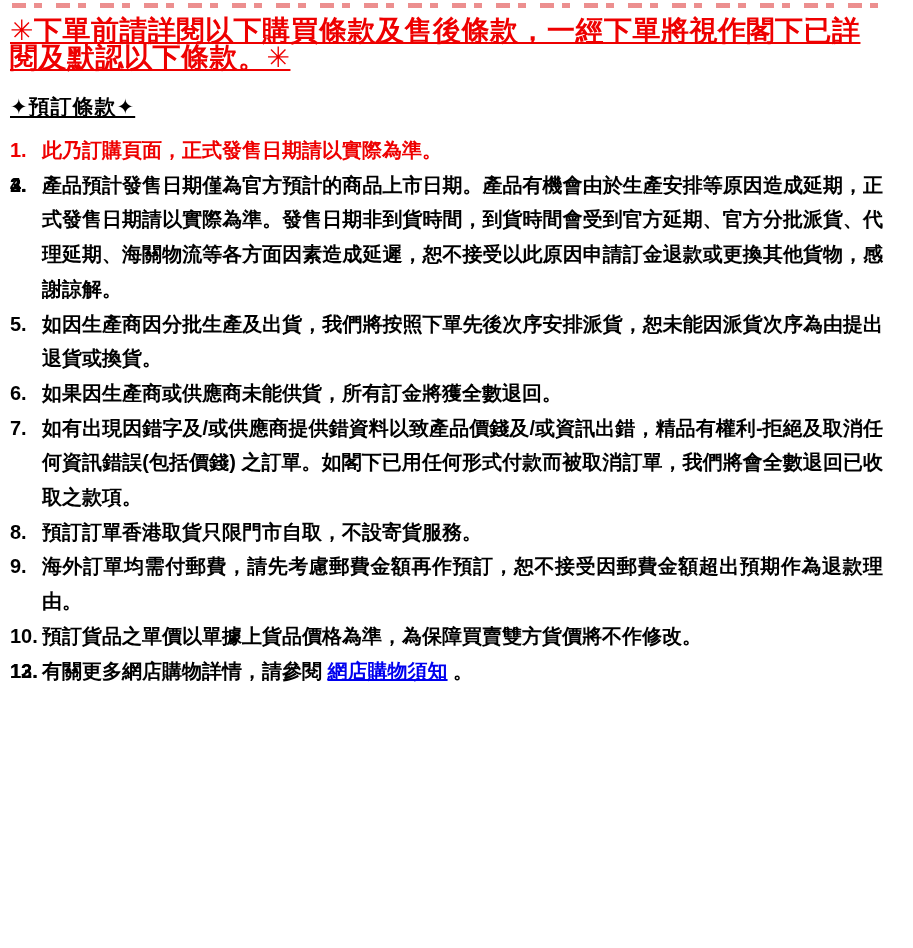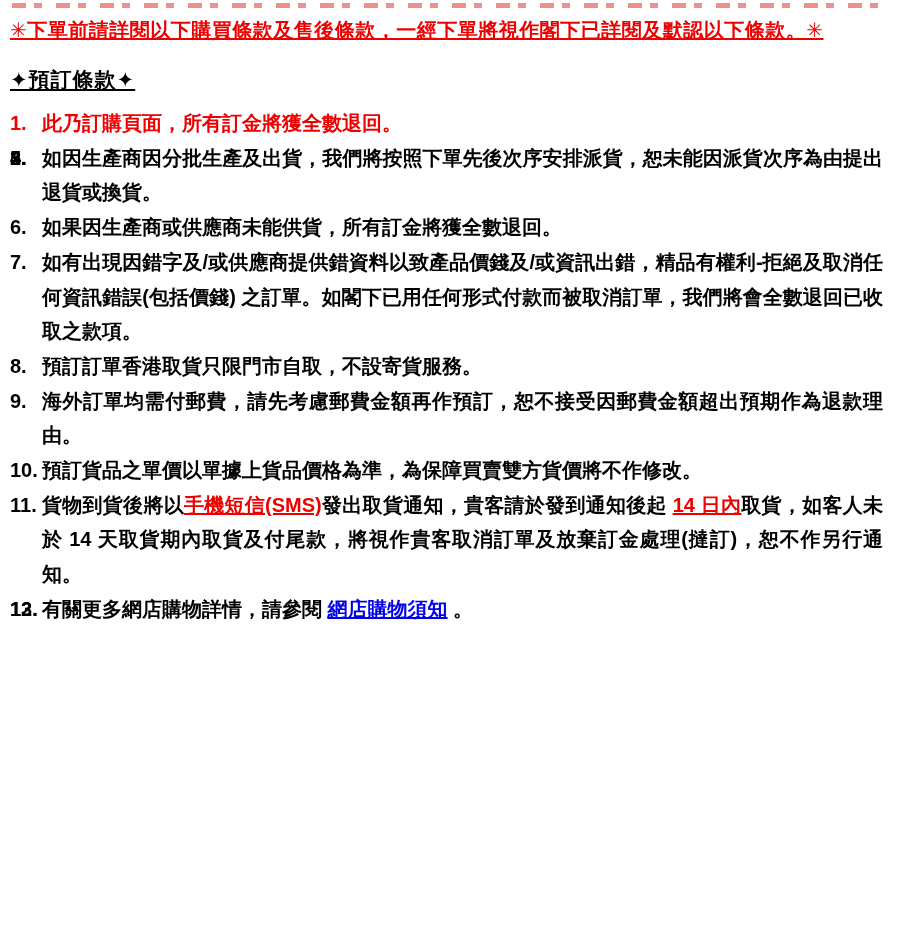--- a/index.html
+++ b/index.html
@@ -17,21 +17,21 @@
   }
   .page{box-sizing:border-box;width:913px;height:948px;padding:3px 30px 6px 10px;}
   .crop-strip{
     height:5px;margin:0 0 9px 2px;
     background:repeating-linear-gradient(90deg,
       #d33 0 14px, transparent 14px 22px,
       #d33 22px 30px, transparent 30px 44px);
     opacity:.55;
   }
   .banner{
-    margin:0;font-size:20px;line-height:27px;
+    margin:0;font-size:28px;line-height:27px;
     color:var(--red);
     text-decoration:underline;
     letter-spacing:.5px;
   }
   .section-heading{
     margin:23px 0 9px 0;font-size:21px;line-height:26px;
     color:var(--ink);text-decoration:underline;
     letter-spacing:1px;
   }
   ol.terms{
@@ -52,27 +52,26 @@
 <body>
 
 <div class="page">
   <div class="crop-strip"></div>
 
   <h1 class="banner">✳下單前請詳閱以下購買條款及售後條款，一經下單將視作閣下已詳閱及默認以下條款。✳</h1>
 
   <h2 class="section-heading">✦預訂條款✦</h2>
 
   <ol class="terms">
-      <li><span class="num seg-red">1.</span><span class="seg-red">此乃訂購頁面，所有訂金將獲全數退回。</span></li>
+      <li><span class="num seg-red">1.</span><span class="seg-red">此乃訂購頁面，正式發售日期請以實際為準。</span></li>
       <li><span class="num seg-normal">2.</span></li>
       <li><span class="num seg-normal">3.</span></li>
-      <li><span class="num seg-normal">4.</span></li>
+      <li><span class="num seg-normal">4.</span><span class="seg-normal">產品預計發售日期僅為官方預計的商品上市日期。產品有機會由於生產安排等原因造成延期，正式發售日期請以實際為準。發售日期非到貨時間，到貨時間會受到官方延期、官方分批派貨、代理延期、海關物流等各方面因素造成延遲，恕不接受以此原因申請訂金退款或更換其他貨物，感謝諒解。</span></li>
       <li><span class="num seg-normal">5.</span><span class="seg-normal">如因生產商因分批生產及出貨，我們將按照下單先後次序安排派貨，恕未能因派貨次序為由提出退貨或換貨。</span></li>
       <li><span class="num seg-normal">6.</span><span class="seg-normal">如果因生產商或供應商未能供貨，所有訂金將獲全數退回。</span></li>
       <li><span class="num seg-normal">7.</span><span class="seg-normal">如有出現因錯字及/或供應商提供錯資料以致產品價錢及/或資訊出錯，精品有權利-拒絕及取消任何資訊錯誤(包括價錢) 之訂單。如閣下已用任何形式付款而被取消訂單，我們將會全數退回已收取之款項。</span></li>
       <li><span class="num seg-normal">8.</span><span class="seg-normal">預訂訂單香港取貨只限門市自取，不設寄貨服務。</span></li>
       <li><span class="num seg-normal">9.</span><span class="seg-normal">海外訂單均需付郵費，請先考慮郵費金額再作預訂，恕不接受因郵費金額超出預期作為退款理由。</span></li>
       <li><span class="num seg-normal">10.</span><span class="seg-normal">預訂貨品之單價以單據上貨品價格為準，為保障買賣雙方貨價將不作修改。</span></li>
-      <li><span class="num seg-normal">11.</span><span class="seg-normal">貨物到貨後將以</span><span class="seg-red-underline">手機短信(SMS)</span><span class="seg-normal">發出取貨通知，貴客請於發到通知後起 </span><span class="seg-red-underline">14 日內</span><span class="seg-normal">取貨，如客人未於 14 天取貨期內取貨及付尾款，將視作貴客取消訂單及放棄訂金處理(撻訂)，恕不作另行通知。</span></li>
       <li><span class="num seg-normal">12.</span></li>
       <li><span class="num seg-normal">13.</span><span class="seg-normal">有關更多網店購物詳情，請參閱 </span><a class="seg-link" href="#">網店購物須知</a><span class="seg-normal"> 。</span></li>
     </ol>
 </div>
 
 </body></html>

